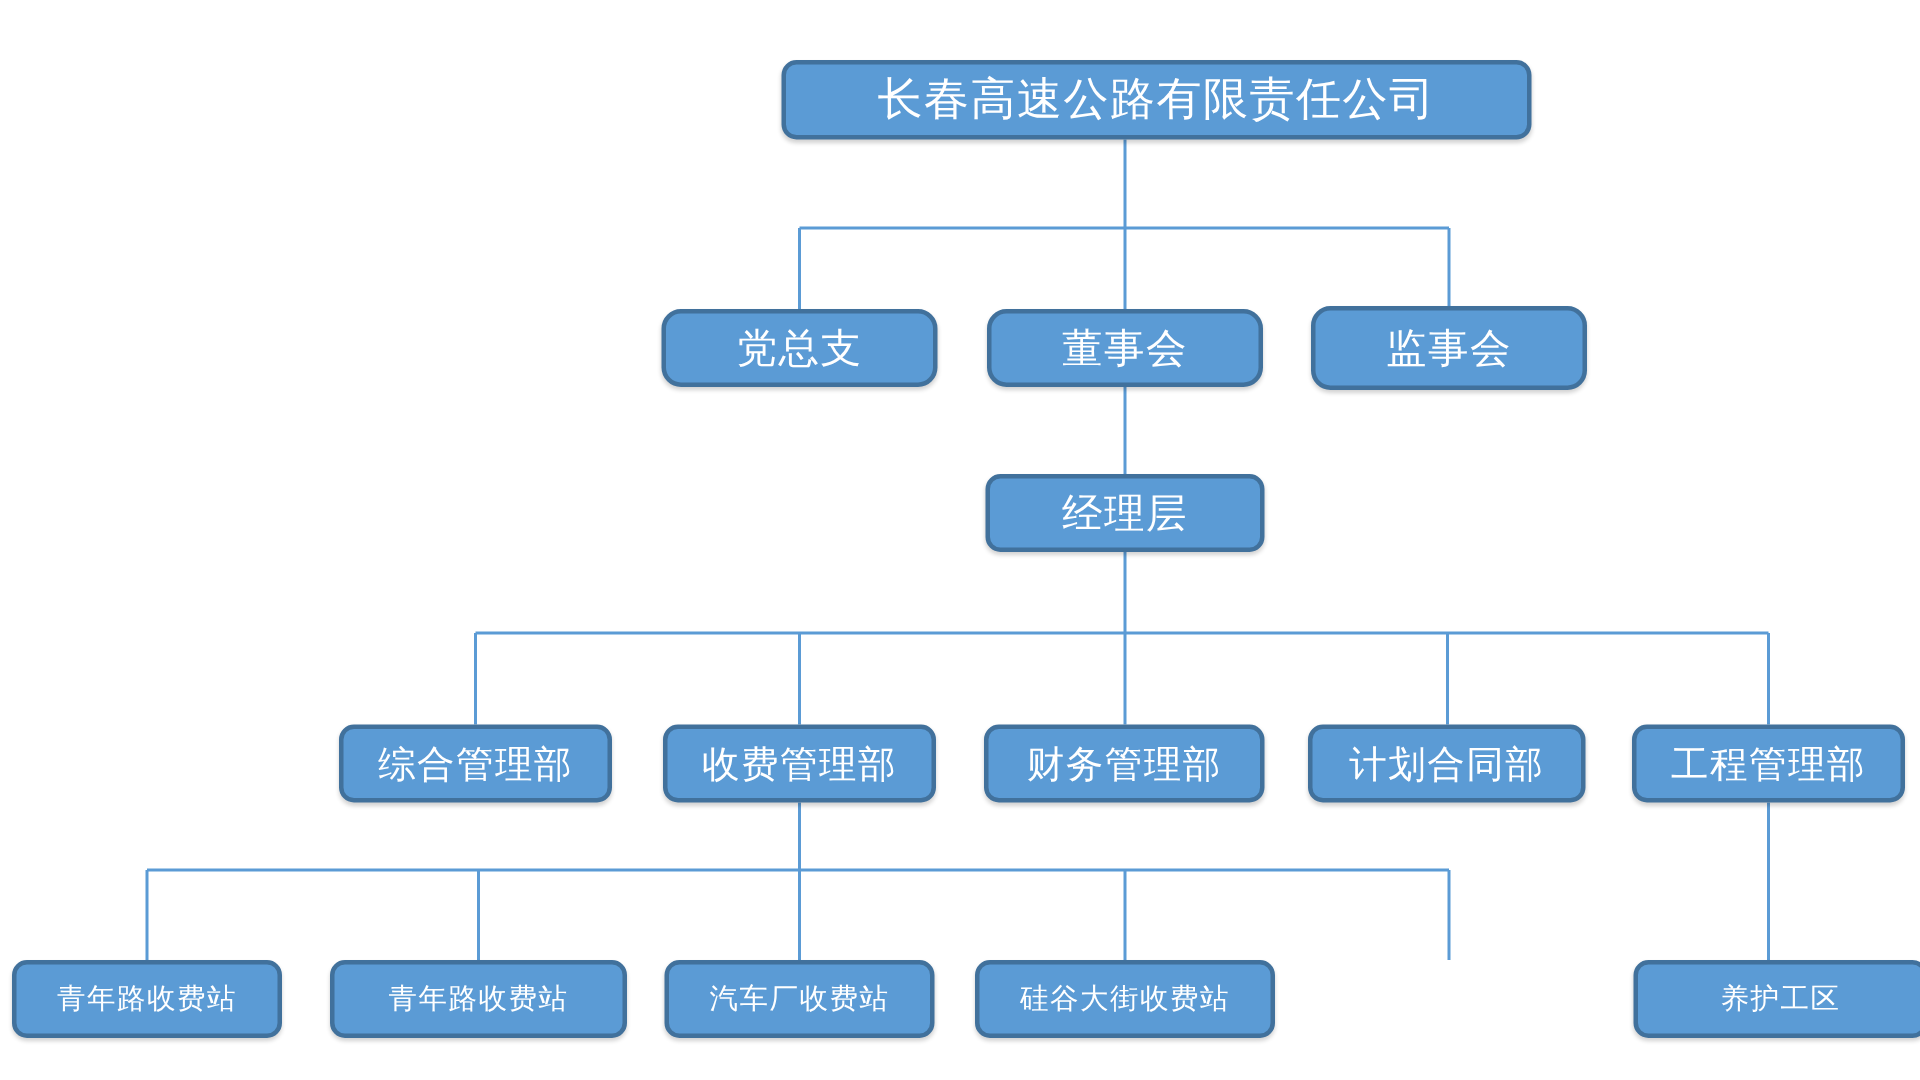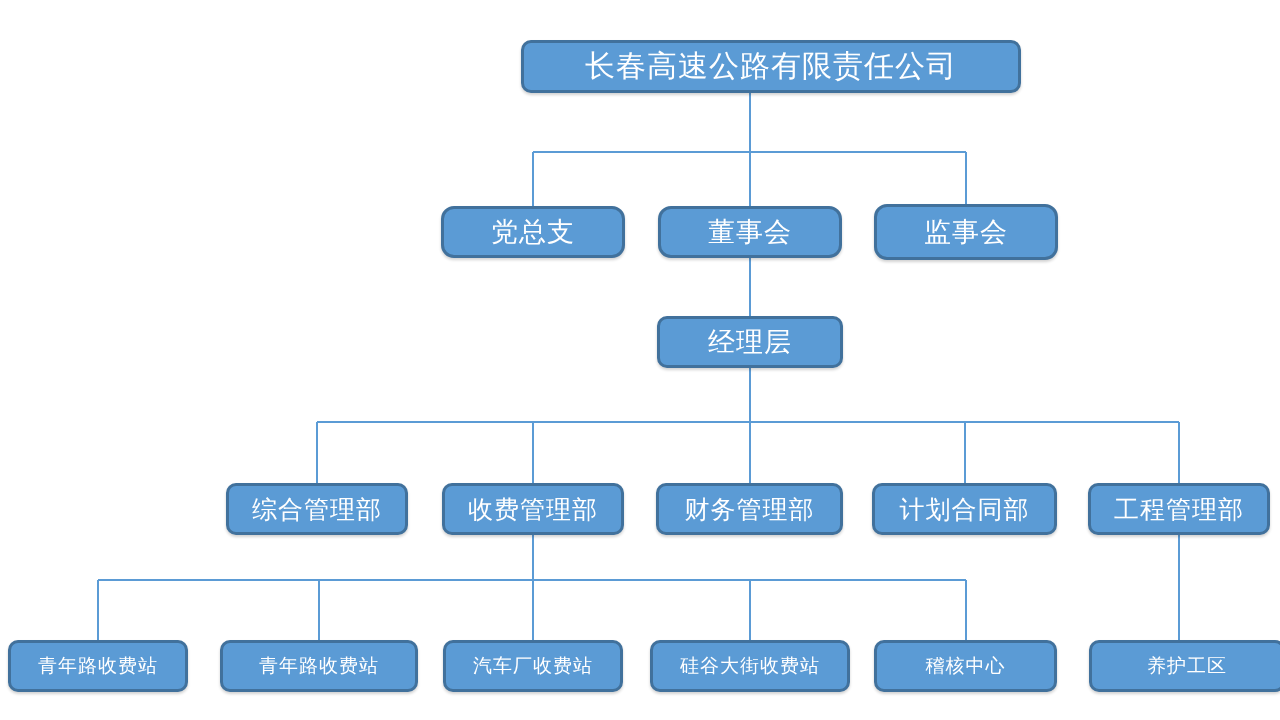--- a/index.html
+++ b/index.html
@@ -76,16 +76,15 @@
   <div class="node lv4" style="left:226px; top:483px; width:182px; height:52px;">综合管理部</div>
   <div class="node lv4" style="left:442px; top:483px; width:182px; height:52px;">收费管理部</div>
   <div class="node lv4" style="left:656px; top:483px; width:187px; height:52px;">财务管理部</div>
   <div class="node lv4" style="left:872px; top:483px; width:185px; height:52px;">计划合同部</div>
   <div class="node lv4" style="left:1088px; top:483px; width:182px; height:52px;">工程管理部</div>
 
   <div class="node lv5" style="left:8px; top:640px; width:180px; height:52px;">青年路收费站</div>
   <div class="node lv5" style="left:220px; top:640px; width:198px; height:52px;">青年路收费站</div>
   <div class="node lv5" style="left:443px; top:640px; width:180px; height:52px;">汽车厂收费站</div>
   <div class="node lv5" style="left:650px; top:640px; width:200px; height:52px;text-align:center;">硅谷大街收费站</div>
-  <div class="node lv5" style="left:874px; top:640px; width:183px; height:52px;">稽核中心</div>
   <div class="node lv5" style="left:1089px; top:640px; width:196px; height:52px;">养护工区</div>
 
 </div>
 
 </body></html>

